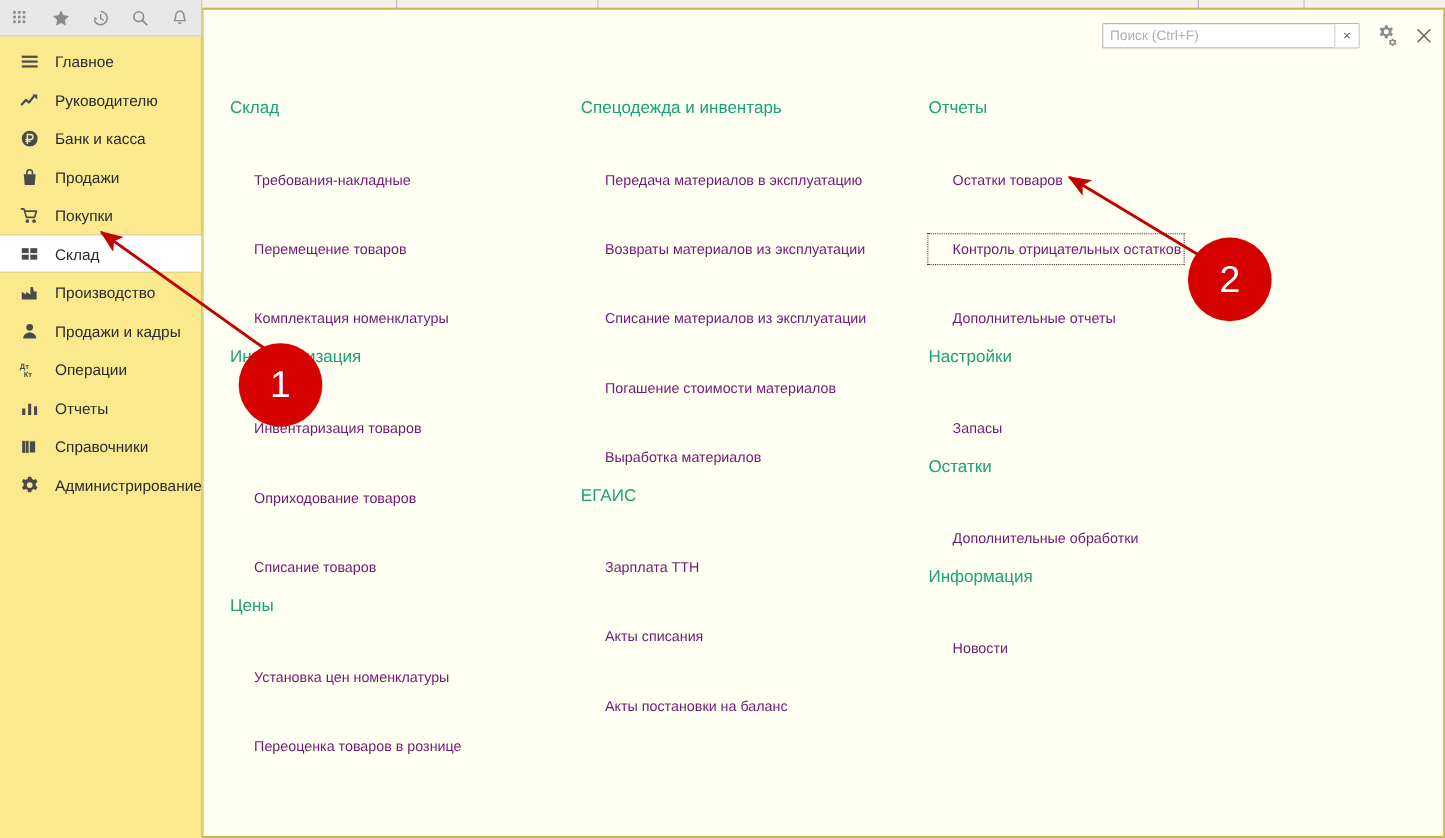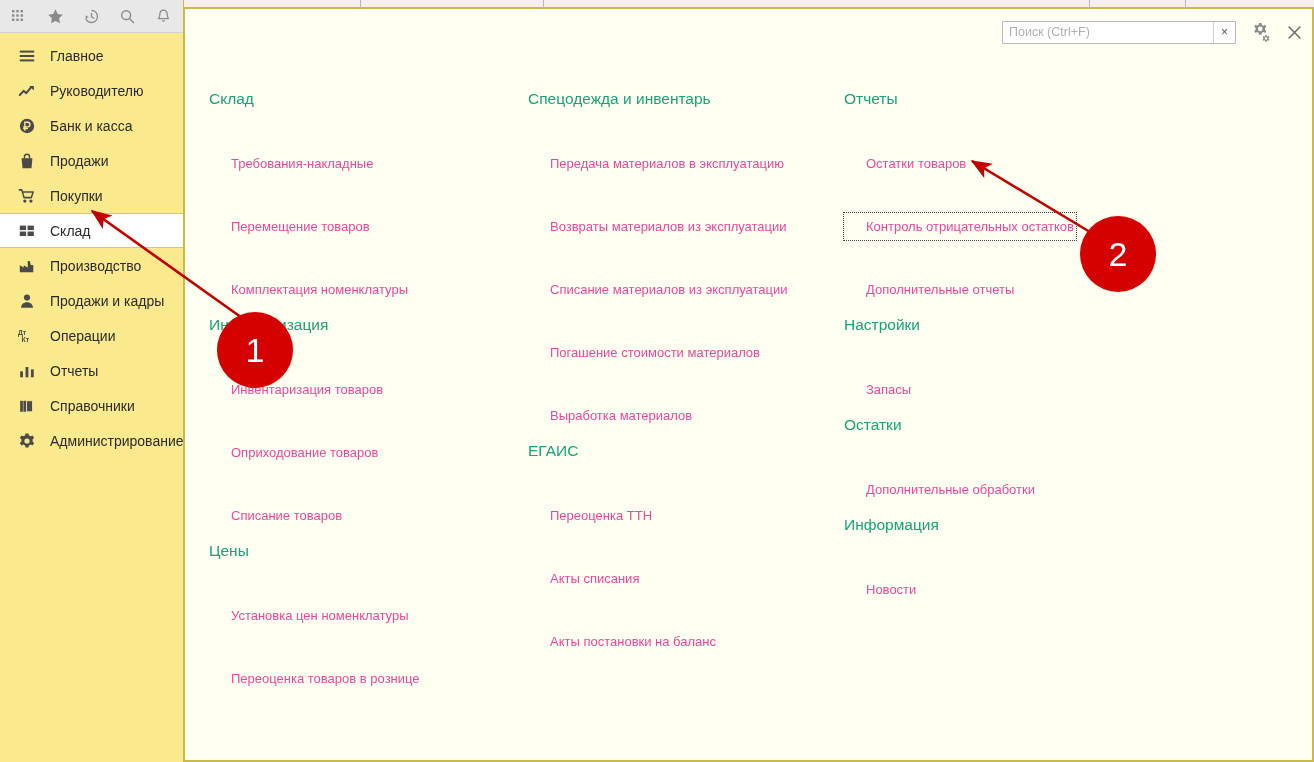--- a/index.html
+++ b/index.html
@@ -159,21 +159,21 @@
     font-size: 15.5px;
     margin: 0 0 6px 0;
     font-weight: normal;
     line-height: 20px;
     padding-bottom: 5px;
   }
   .group-links { }
   .group-link {
     display: block;
     font-size: 13px;
-    color: #ec4899;
+    color: #701a75;
     line-height: 17px;
     padding: 5px 0 5px 22px;
     white-space: nowrap;
     text-decoration: none;
     cursor: pointer;
     margin-top: 36px;
   }
   .group-link.focused {
     outline: 1px dotted #444;
     outline-offset: 0px;
@@ -447,21 +447,21 @@
               <a class="group-link">Передача материалов в эксплуатацию</a>
               <a class="group-link">Возвраты материалов из эксплуатации</a>
               <a class="group-link">Списание материалов из эксплуатации</a>
               <a class="group-link">Погашение стоимости материалов</a>
               <a class="group-link">Выработка материалов</a>
             </div>
           </div>
           <div class="group">
             <div class="group-title">ЕГАИС</div>
             <div class="group-links">
-              <a class="group-link">Переоценка ТТН</a>
+              <a class="group-link">Зарплата ТТН</a>
               <a class="group-link">Акты списания</a>
               <a class="group-link">Акты постановки на баланс</a>
             </div>
           </div>
         </div>
       <div class="col" id="col2">
           <div class="group">
             <div class="group-title">Отчеты</div>
             <div class="group-links"><a class="group-link">Остатки товаров</a><a class="group-link focused">Контроль отрицательных остатков</a><a class="group-link">Дополнительные отчеты</a></div>
           </div>

